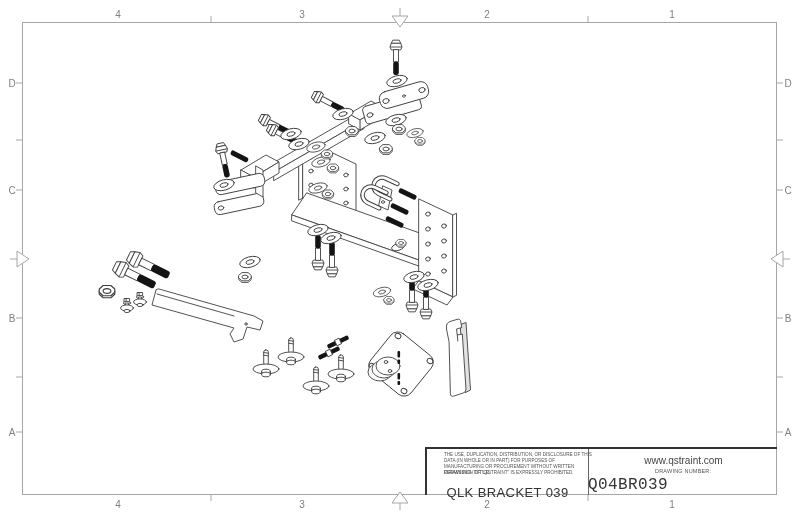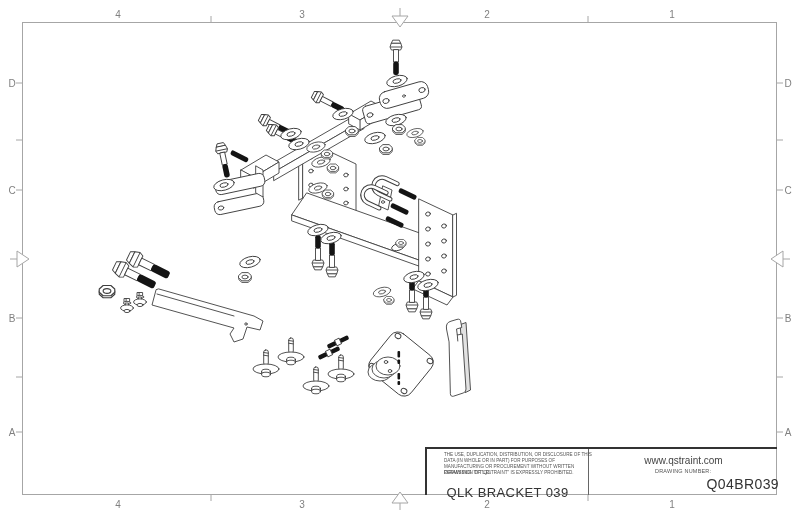--- a/index.html
+++ b/index.html
@@ -15,22 +15,22 @@
   .tb-divider{position:absolute;left:161px;top:0;bottom:0;width:1px;background:#666;}
   .tb-legal{position:absolute;left:17px;top:2px;width:300px;transform:scale(.5);
     transform-origin:0 0;font-size:9.2px;line-height:1.32;color:#555;}
   .tb-label{position:absolute;transform:scale(.5);transform-origin:0 0;font-size:11px;
     color:#555;letter-spacing:.4px;white-space:nowrap;}
   .tb-title-label{left:17px;top:20px;}
   .tb-number-label{left:228px;top:19px;}
   .tb-title{position:absolute;left:0;top:36px;width:161px;text-align:center;font-size:13px;
     color:#333;letter-spacing:.4px;}
   .tb-site{position:absolute;left:161px;top:6px;width:191px;text-align:center;font-size:10px;color:#444;}
-  .tb-number{position:absolute;left:161px;top:27px;width:191px;text-align:right;font-size:14px;
-    color:#333;letter-spacing:.4px;}
+  .tb-number{position:absolute;left:161px;top:27px;width:191px;text-align:left;font-size:16px;
+    color:#333;letter-spacing:.4px;font-family:Liberation Mono, monospace;}
 </style>
 </head>
 <body>
 
 <div class="sheet">
 
 <svg class="dwg" width="800" height="518" viewBox="0 0 800 518">
   <defs>
     <g id="washer">
       <ellipse rx="10.5" ry="5.2" fill="#fff"></ellipse>

